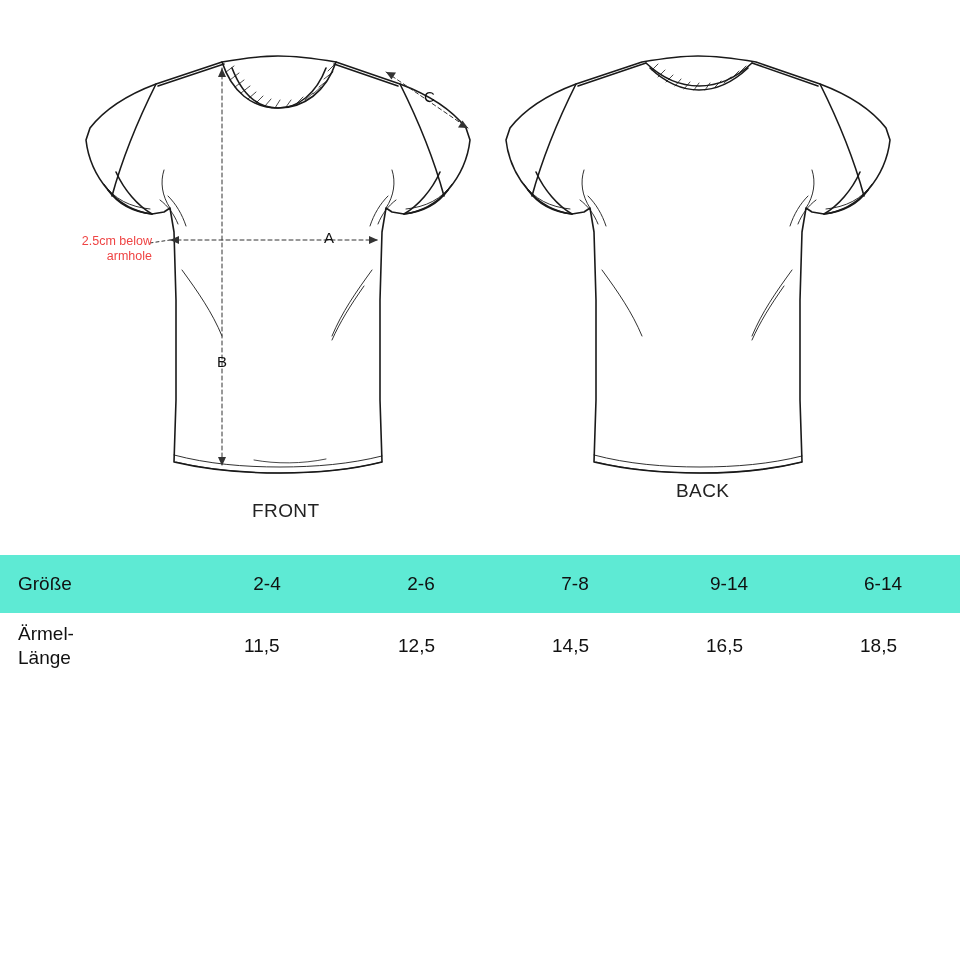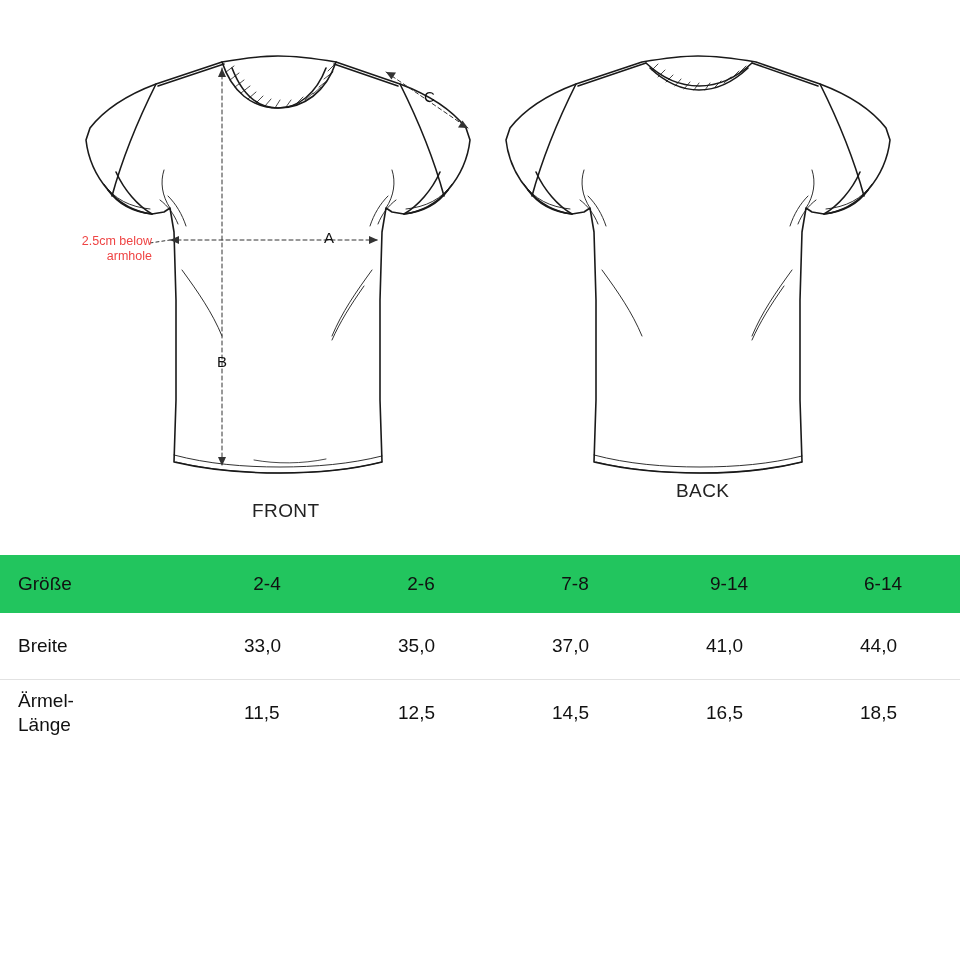--- a/index.html
+++ b/index.html
@@ -68,21 +68,21 @@
     width: 960px;
     border-collapse: collapse;
     table-layout: fixed;
   }
   .size-table th,
   .size-table td {
     padding: 0;
     margin: 0;
   }
   .size-table tr.header-row {
-    background: #22c55e;
+    background: #5eead4;
   }
   .size-table tr.header-row th {
     height: 58px;
     font-size: 19px;
     font-weight: normal;
     color: #111;
     vertical-align: middle;
   }
   .size-table tbody tr {
     border-bottom: 1px solid #e2e2e2;
@@ -313,28 +313,20 @@
         <th class="col-label">Größe</th>
         <th class="col-val">2-4</th>
         <th class="col-val">2-6</th>
         <th class="col-val">7-8</th>
         <th class="col-val">9-14</th>
         <th class="col-val">6-14</th>
       </tr>
     </thead>
     <tbody>
       <tr>
-        <td class="col-label">Breite</td>
-        <td class="col-val"><span class="val-inner">33,0</span></td>
-        <td class="col-val"><span class="val-inner">35,0</span></td>
-        <td class="col-val"><span class="val-inner">37,0</span></td>
-        <td class="col-val"><span class="val-inner">41,0</span></td>
-        <td class="col-val"><span class="val-inner">44,0</span></td>
-      </tr>
-      <tr>
         <td class="col-label label-multiline">
           <span>Ärmel-</span><br>
           <span>Länge</span>
         </td>
         <td class="col-val"><span class="val-inner">11,5</span></td>
         <td class="col-val"><span class="val-inner">12,5</span></td>
         <td class="col-val"><span class="val-inner">14,5</span></td>
         <td class="col-val"><span class="val-inner">16,5</span></td>
         <td class="col-val"><span class="val-inner">18,5</span></td>
       </tr>

